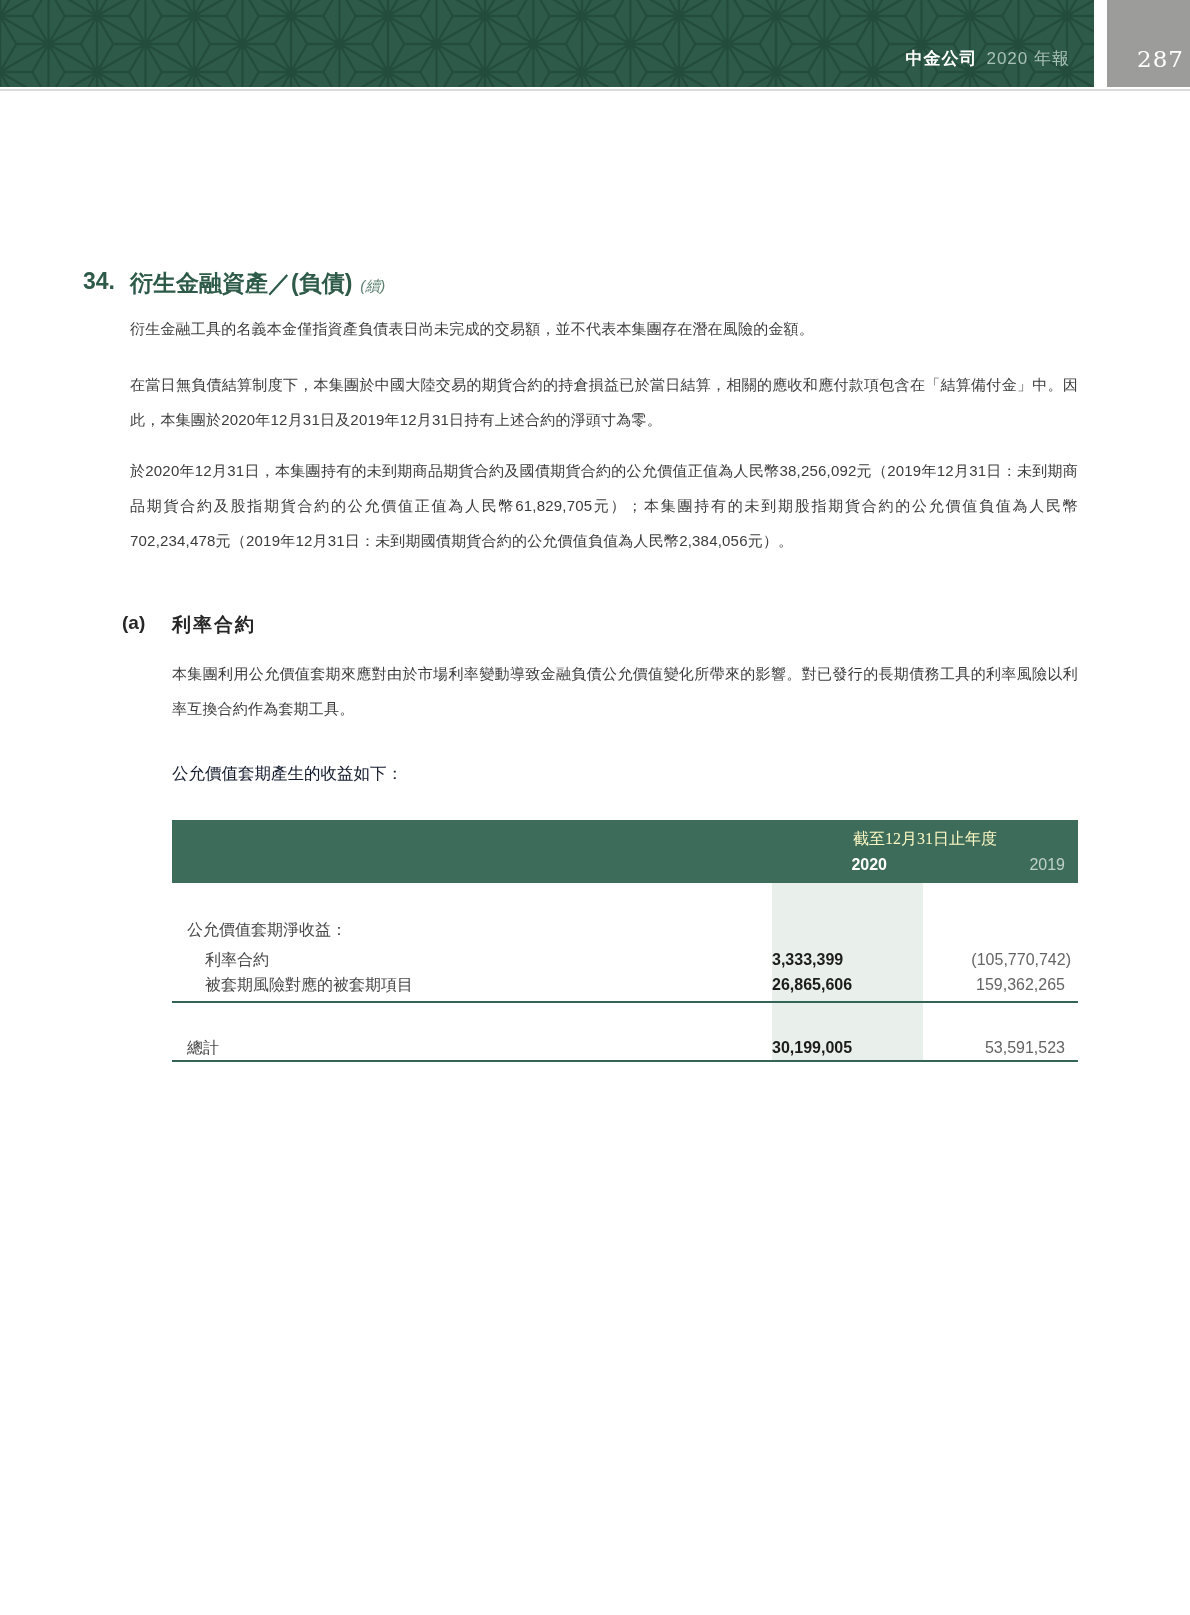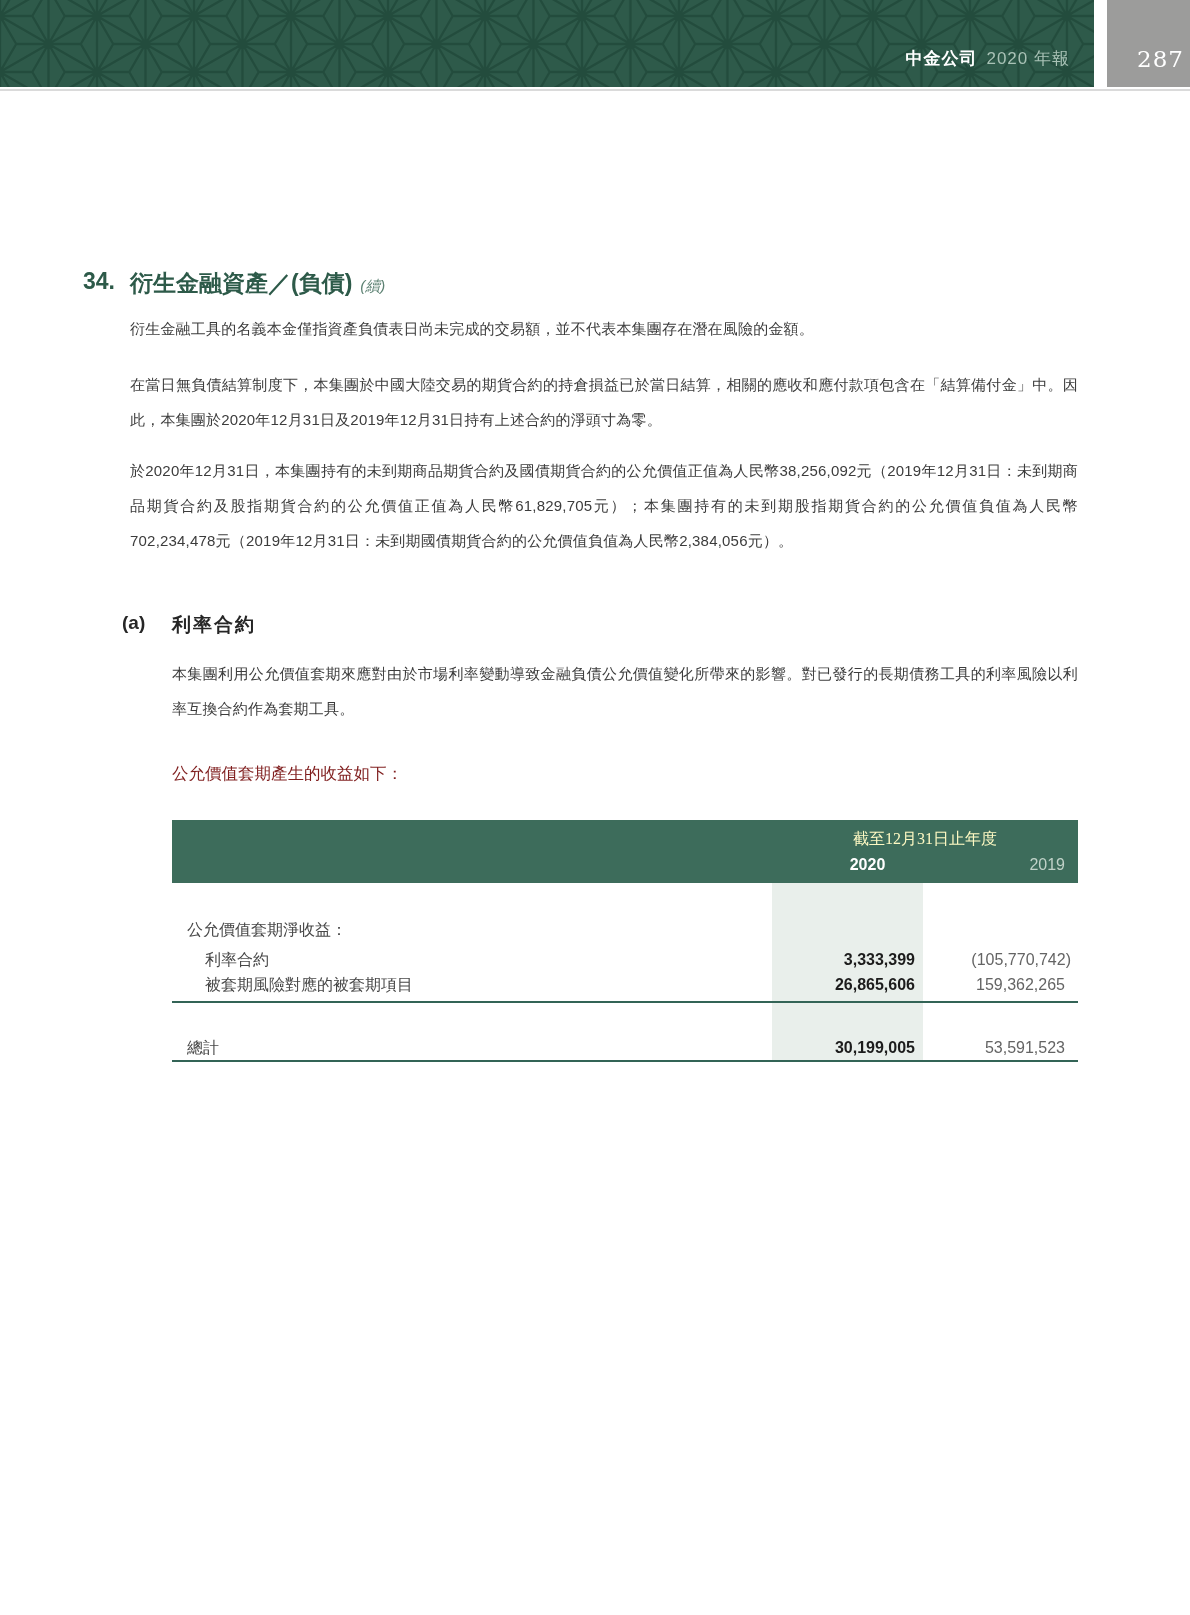--- a/index.html
+++ b/index.html
@@ -23,36 +23,36 @@
   .continued{font-size:15px;font-style:italic;font-weight:400;color:#5d8273;margin-left:8px;}
   
   .para{position:absolute;left:130px;width:948px;margin:0;font-size:15px;line-height:35px;
     text-align:justify;color:#3c3c3c;letter-spacing:0.2px;}
   .p1{top:311px;}
   .p2{top:367px;}
   .p3{top:453px;}
   .sub-label{position:absolute;left:122px;top:612px;font-size:19px;font-weight:700;color:#262626;}
   .sub-title{position:absolute;left:172px;top:612px;font-size:19px;font-weight:700;color:#262626;letter-spacing:2px;}
   .para-a{left:172px;width:906px;top:656px;}
-  .table-intro{position:absolute;left:172px;top:763px;margin:0;font-size:16.5px;color:#7f1d1d;}
+  .table-intro{position:absolute;left:172px;top:763px;margin:0;font-size:16.5px;color:#0f172a;}
   
   .fin-table{position:absolute;left:172px;top:820px;width:906px;}
   .thead{position:relative;height:63px;background:#3d6c5b;}
   .period-head{position:absolute;left:600px;top:7px;width:306px;text-align:center;
     color:#fef9c3;font-size:16px;line-height:24px;font-family:Liberation Serif, serif;}
   .col-head{position:absolute;top:33px;font-size:16px;line-height:24px;}
-  .col-2020{left:624px;width:143px;text-align:center;color:#ffffff;font-weight:700;}
+  .col-2020{left:572px;width:143px;text-align:right;color:#ffffff;font-weight:700;}
   .col-2019{right:13px;width:140px;text-align:right;color:#c0d2c8;font-weight:400;}
   .tbody{position:relative;height:179px;background:#ffffff;}
   .shade{position:absolute;left:600px;top:0;width:151px;height:179px;background:#e9efeb;}
   .trow{position:absolute;left:0;width:100%;height:24px;font-size:16px;line-height:22px;}
   .r0{top:36px;}  .r1{top:66px;}  .r2{top:91px;}  .r3{top:154px;}
   .lbl{position:absolute;left:15px;color:#474747;white-space:nowrap;}
   .lbl.indent{left:33px;}
-  .v2020{position:absolute;left:600px;width:143px;text-align:right;font-weight:700;color:#1c1c1c;}
+  .v2020{position:absolute;left:600px;width:143px;font-weight:700;color:#1c1c1c;}
   .v2019{position:absolute;right:13px;width:170px;text-align:right;color:#646464;}
   .v2019.neg{right:7px;}
   .rule{position:absolute;left:0;width:100%;height:2px;background:#336456;}
   .rule.mid{top:118px;height:1.5px;}
   .rule.bot{top:177px;}
 </style>
 </head>
 <body>
 
 <div class="page">

